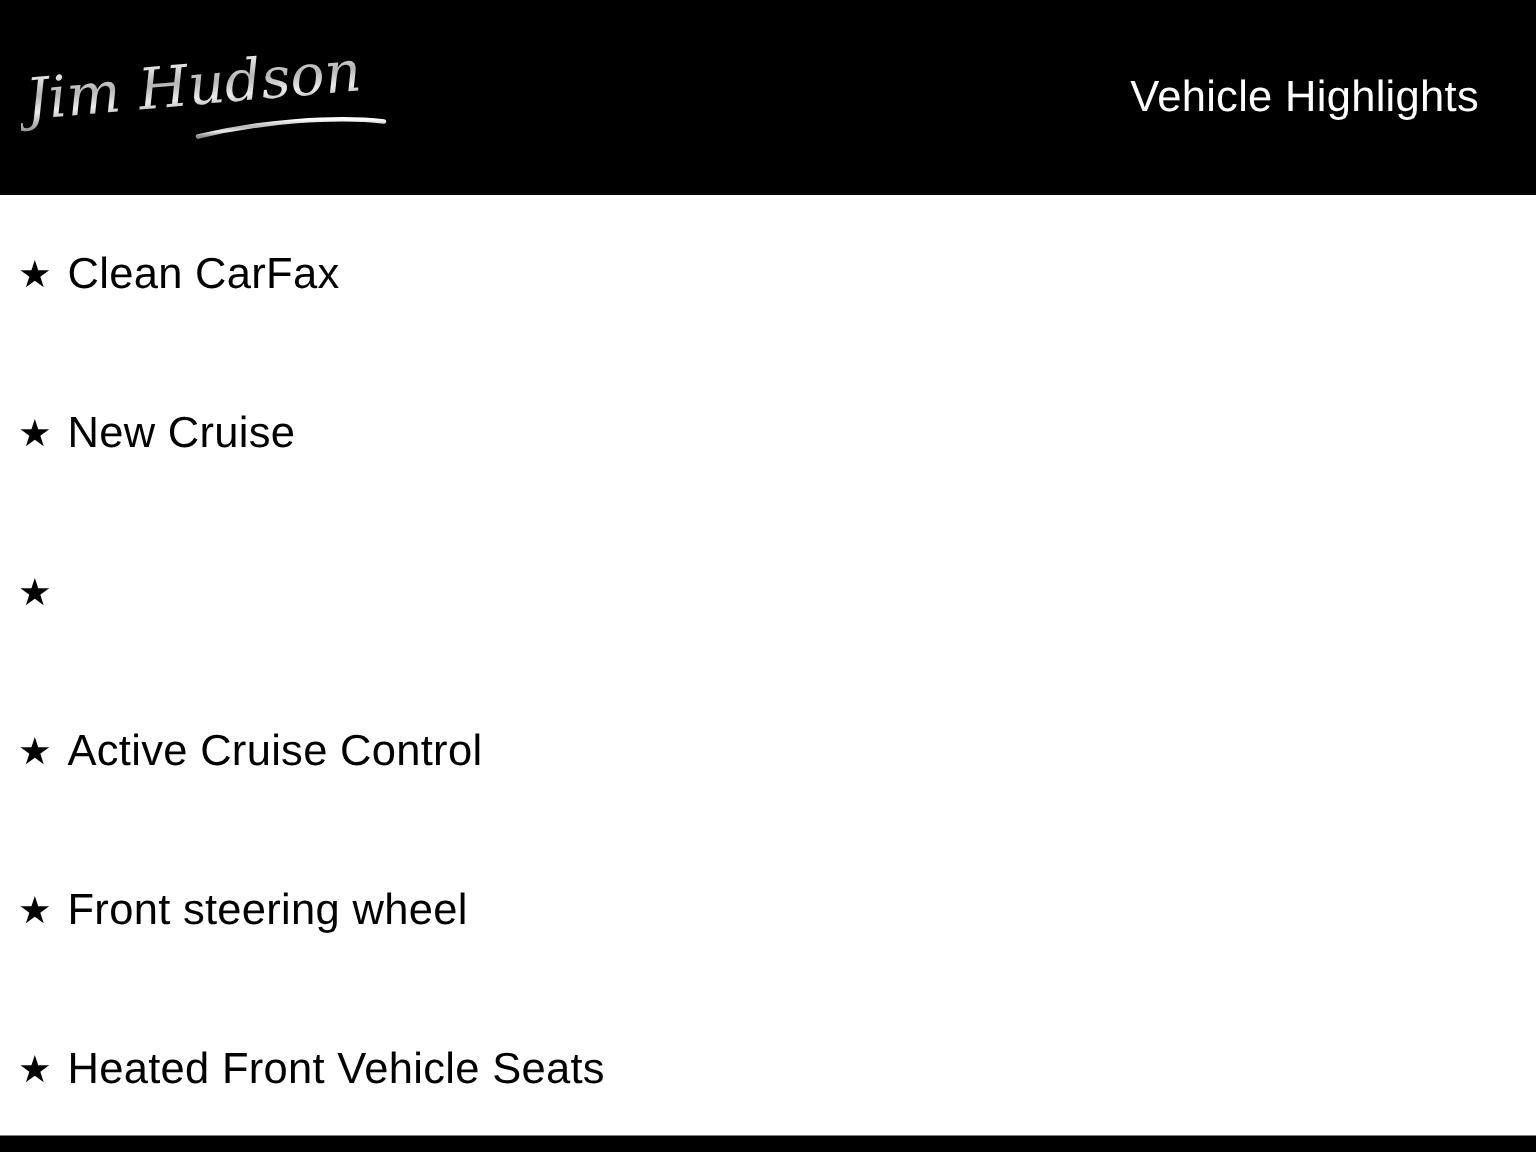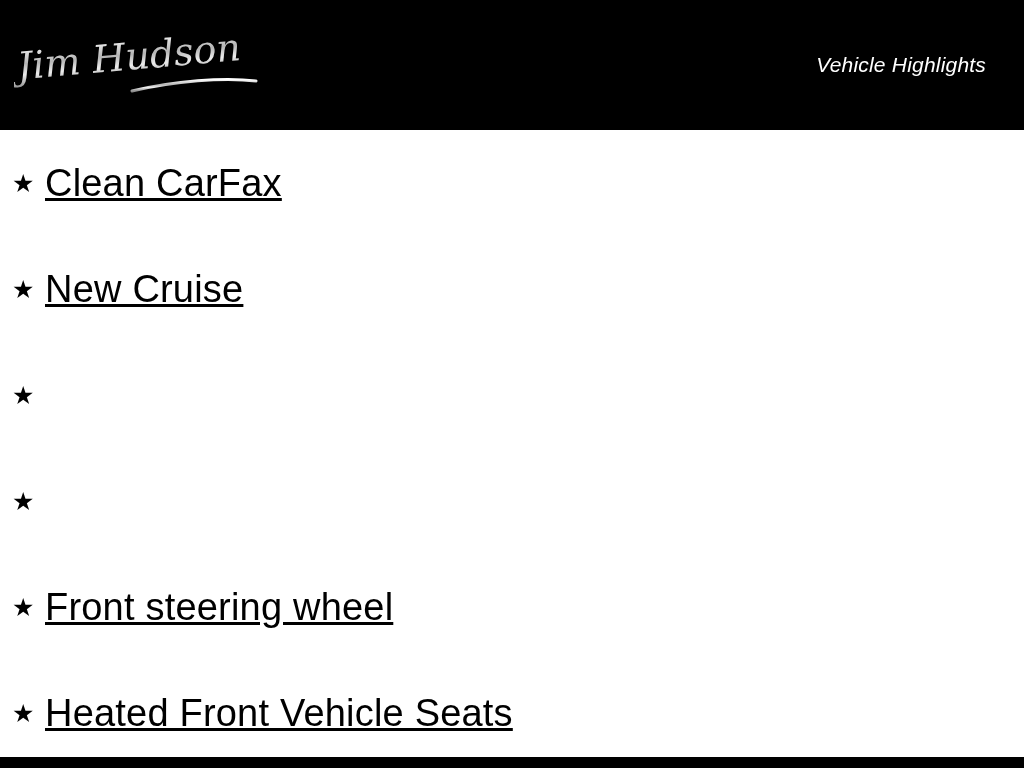--- a/index.html
+++ b/index.html
@@ -30,25 +30,24 @@
     padding: 0 38px 0 14px;
   }
   .logo-wrap {
     position: relative;
     top: 2px;
     width: 250px;
     height: 92px;
   }
   .header-title {
     color: #ffffff;
-    font-size: 21px;
+    font-size: 29px;
     font-weight: 400;
     letter-spacing: 0.2px;
     white-space: nowrap;
-    font-style: italic;
   }
 
   
   .highlights {
     position: absolute;
     top: 130px;
     left: 0;
     width: 1024px;
     margin: 0;
     padding: 0;
@@ -63,25 +62,24 @@
   }
   .star {
     display: inline-block;
     width: 33px;
     font-size: 25px;
     line-height: 1;
     color: #000000;
     flex: 0 0 33px;
   }
   .label {
-    font-size: 38px;
+    font-size: 29px;
     color: #000000;
     letter-spacing: 0.2px;
     white-space: nowrap;
-    text-decoration: underline;
   }
 
   
   .footer-bar {
     position: absolute;
     left: 0;
     bottom: 0;
     width: 1024px;
     height: 11px;
     background: #000000;
@@ -117,20 +115,21 @@
     </li>
     <li class="highlight-item">
       <span class="star">★</span>
       <span class="label">New Cruise</span>
     </li>
     <li class="highlight-item">
       <span class="star">★</span>
     </li>
     <li class="highlight-item">
       <span class="star">★</span>
+      <span class="label">Active Cruise Control</span>
     </li>
     <li class="highlight-item">
       <span class="star">★</span>
       <span class="label">Front steering wheel</span>
     </li>
     <li class="highlight-item">
       <span class="star">★</span>
       <span class="label">Heated Front Vehicle Seats</span>
     </li>
   </ul>

